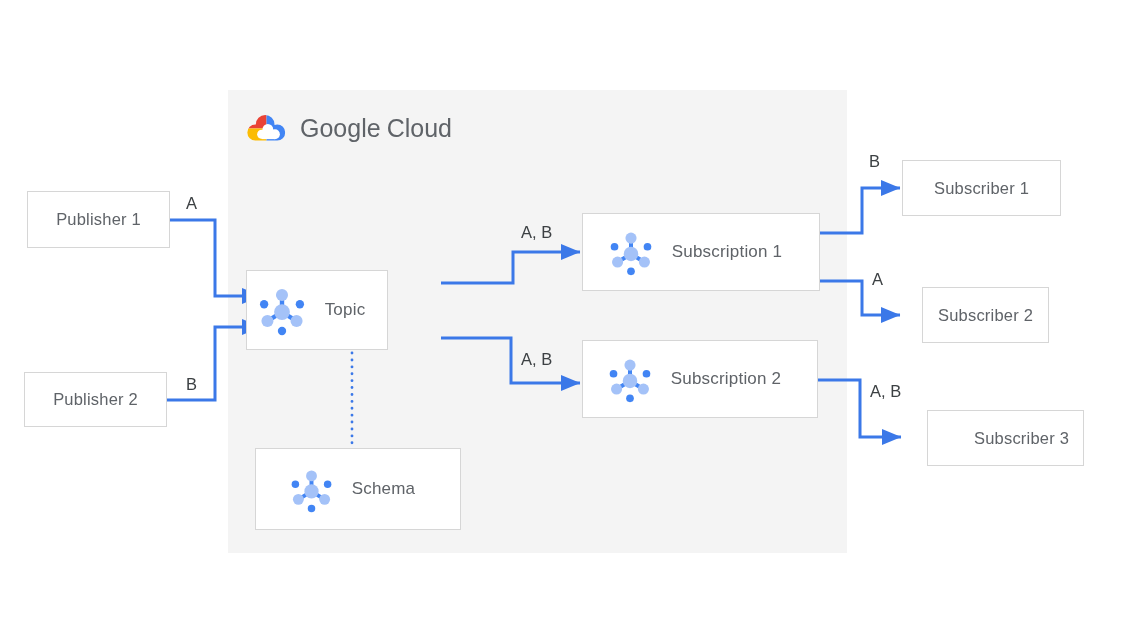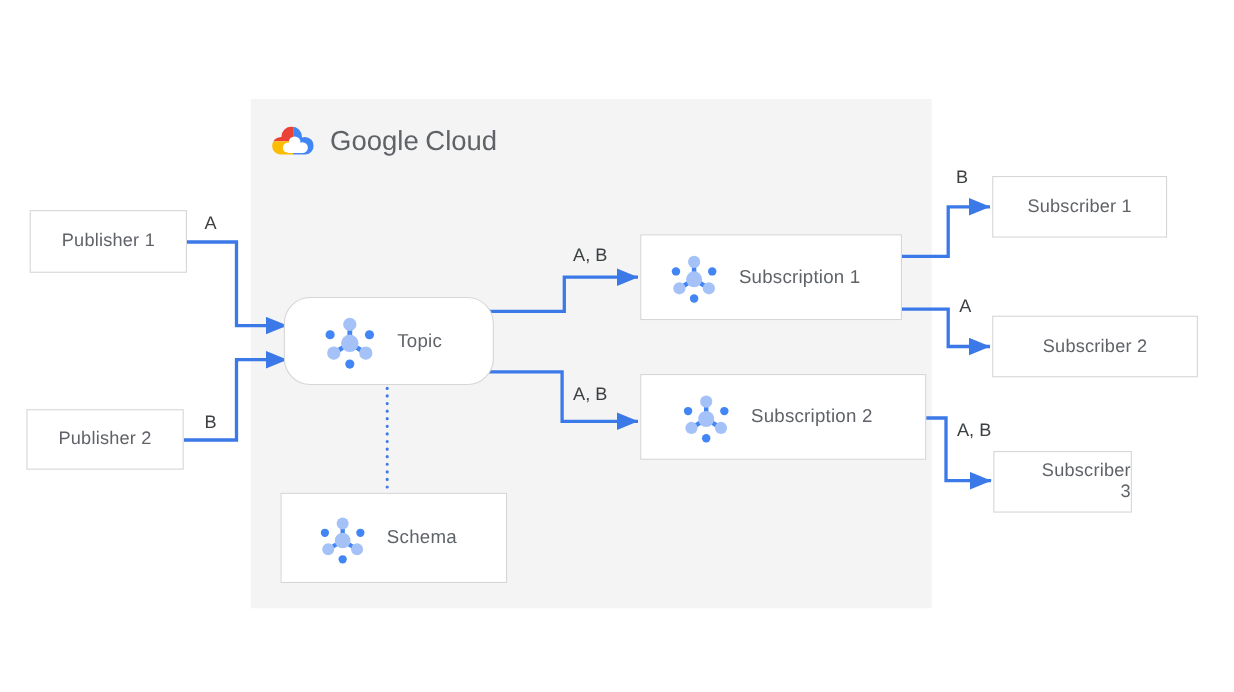--- a/index.html
+++ b/index.html
@@ -97,57 +97,57 @@
   </svg>
 
   <div class="node small" style="left:27px; top:191px; width:143px; height:57px;">
     <span>Publisher 1</span>
   </div>
 
   <div class="node small" style="left:24px; top:372px; width:143px; height:55px;">
     <span>Publisher 2</span>
   </div>
 
-  <div class="node with-icon" style="left:258px; top:270px; width:191px; height:80px;border-radius:24px;">
+  <div class="node with-icon" style="left:246px; top:270px; width:142px; height:80px;">
     <svg width="50" height="52" viewBox="0 0 48 50">
         <use href="#pubsub"></use>
       </svg>
     <span>Topic</span>
   </div>
 
   <div class="node with-icon" style="left:255px; top:448px; width:206px; height:82px;">
     <svg width="45" height="47" viewBox="0 0 48 50">
         <use href="#pubsub"></use>
       </svg>
     <span>Schema</span>
   </div>
 
   <div class="node with-icon" style="left:582px; top:213px; width:238px; height:78px;">
     <svg width="46" height="48" viewBox="0 0 48 50">
         <use href="#pubsub"></use>
       </svg>
     <span>Subscription 1</span>
   </div>
 
-  <div class="node with-icon" style="left:582px; top:340px; width:260px; height:78px;">
+  <div class="node with-icon" style="left:582px; top:340px; width:236px; height:78px;">
     <svg width="46" height="48" viewBox="0 0 48 50">
         <use href="#pubsub"></use>
       </svg>
     <span>Subscription 2</span>
   </div>
 
   <div class="node small" style="left:902px; top:160px; width:159px; height:56px;">
     <span>Subscriber 1</span>
   </div>
 
-  <div class="node small" style="left:902px; top:287px; width:187px; height:56px;">
+  <div class="node small" style="left:922px; top:287px; width:127px; height:56px;">
     <span>Subscriber 2</span>
   </div>
 
-  <div class="node small" style="left:903px; top:410px; width:126px; height:56px;padding-left:32px;">
+  <div class="node small" style="left:927px; top:410px; width:157px; height:56px;padding-left:32px;">
     <span>Subscriber 3</span>
   </div>
 
   <div class="edge-label" style="left:186px; top:194px;">A</div>
   <div class="edge-label" style="left:186px; top:375px;">B</div>
   <div class="edge-label" style="left:521px; top:223px;">A, B</div>
   <div class="edge-label" style="left:521px; top:350px;">A, B</div>
   <div class="edge-label" style="left:869px; top:152px;">B</div>
   <div class="edge-label" style="left:872px; top:270px;">A</div>
   <div class="edge-label" style="left:870px; top:382px;">A, B</div>

